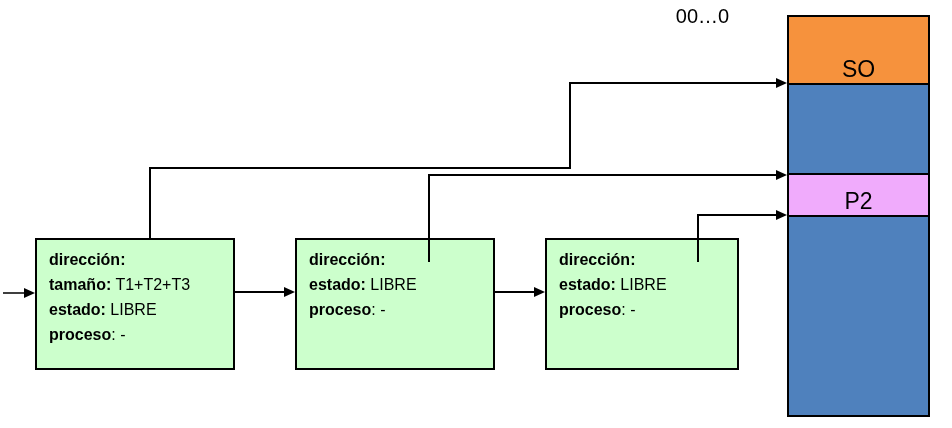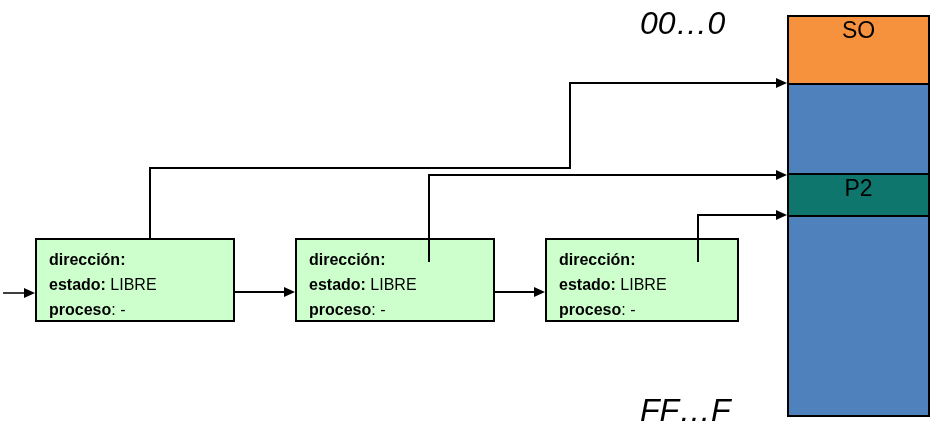--- a/index.html
+++ b/index.html
@@ -9,34 +9,34 @@
     background:#ffffff;
     font-family:"Liberation Sans", sans-serif;
     overflow:hidden;
   }
   
   .membar{
     position:absolute;left:787px;top:15px;width:143px;height:402px;
     box-sizing:border-box;border:2px solid #000;
     display:flex;flex-direction:column;
   }
-  .seg{box-sizing:border-box;display:flex;align-items:flex-start;justify-content:center;}
+  .seg{box-sizing:border-box;display:flex;align-items:flex-end;justify-content:center;}
   .seg-divider{border-bottom:2px solid #000;}
   .seg-so{height:68px;}
   .seg-free1{height:90px;}
   .seg-p2{height:42px;}
   .seg-free2{flex:1;}
   .seg-label{font-size:23px;color:#000;}
   
-  .addr{position:absolute;font-size:32px;color:#000;text-align:left;font-style:italic;}
+  .addr{position:absolute;font-size:20px;color:#000;text-align:center;}
   .addr-top{left:640px;top:5px;width:125px;}
   .addr-bottom{left:640px;top:392px;width:137px;}
   
   .node{
-    position:absolute;top:238px;height:84px;box-sizing:border-box;
+    position:absolute;top:238px;height:132px;box-sizing:border-box;
     border:2px solid #000;
     padding:7px 0 0 12px;
     font-size:16px;line-height:25px;color:#000;
   }
   .node-1{left:35px;width:200px;}
   .node-2{left:295px;width:200px;}
   .node-3{left:545px;width:194px;}
   .field{white-space:pre;}
   .fl{font-weight:bold;}
   
@@ -51,31 +51,31 @@
 </head>
 <body>
 
 <div class="canvas">
 
   <div class="membar">
     <div class="seg seg-so seg-divider" style="background-color: rgb(246, 146, 61);">
       <span class="seg-label">SO</span>
     </div>
     <div class="seg seg-free1 seg-divider" style="background-color: rgb(79, 129, 189);"></div>
-    <div class="seg seg-p2 seg-divider" style="background-color: #0f766e;">
+    <div class="seg seg-p2 seg-divider" style="background-color: #f0abfc;">
       <span class="seg-label">P2</span>
     </div>
     <div class="seg seg-free2" style="background-color: rgb(79, 129, 189);"></div>
   </div>
 
   <div class="addr addr-top">00…0</div>
-  <div class="addr addr-bottom">FF…F</div>
 
   <div class="node node-1" style="background-color: rgb(204, 255, 204);">
     <div class="field"><span class="fl">dirección:</span><span class="fv"></span></div>
+    <div class="field"><span class="fl">tamaño:</span><span class="fv"> T1+T2+T3</span></div>
     <div class="field"><span class="fl">estado:</span><span class="fv"> LIBRE</span></div>
     <div class="field"><span class="fl">proceso</span><span class="fv">: -</span></div>
   </div>
 
   <div class="node node-2" style="background-color: rgb(204, 255, 204);">
     <div class="field"><span class="fl">dirección:</span><span class="fv"></span></div>
     <div class="field"><span class="fl">estado:</span><span class="fv"> LIBRE</span></div>
     <div class="field"><span class="fl">proceso</span><span class="fv">: -</span></div>
   </div>
 

